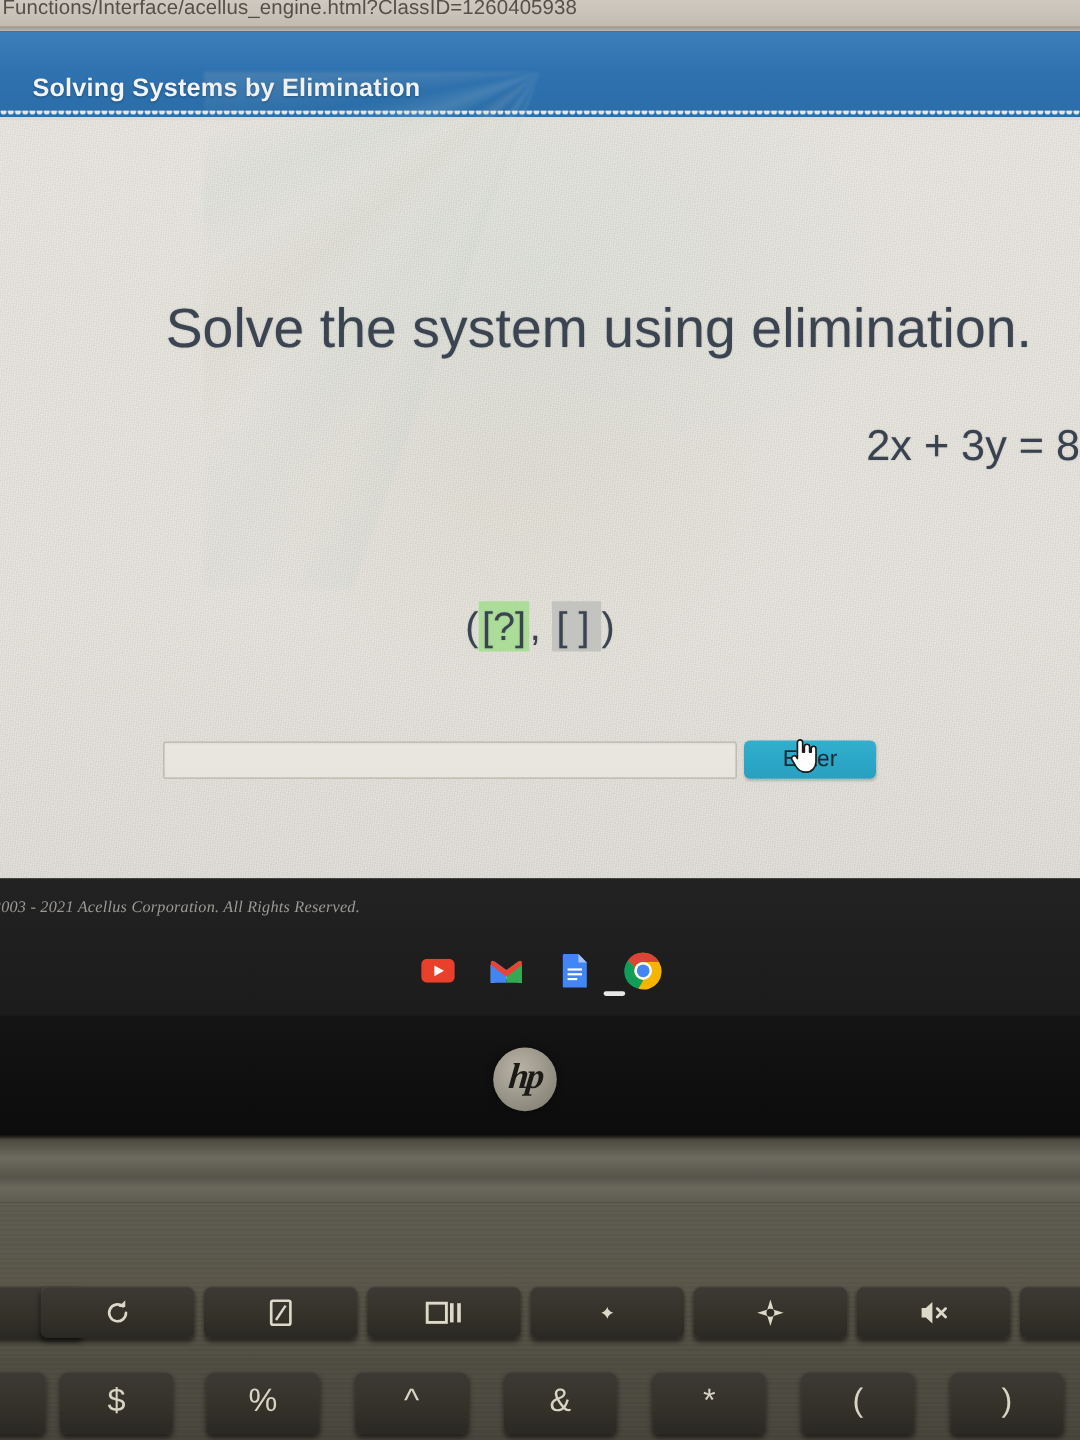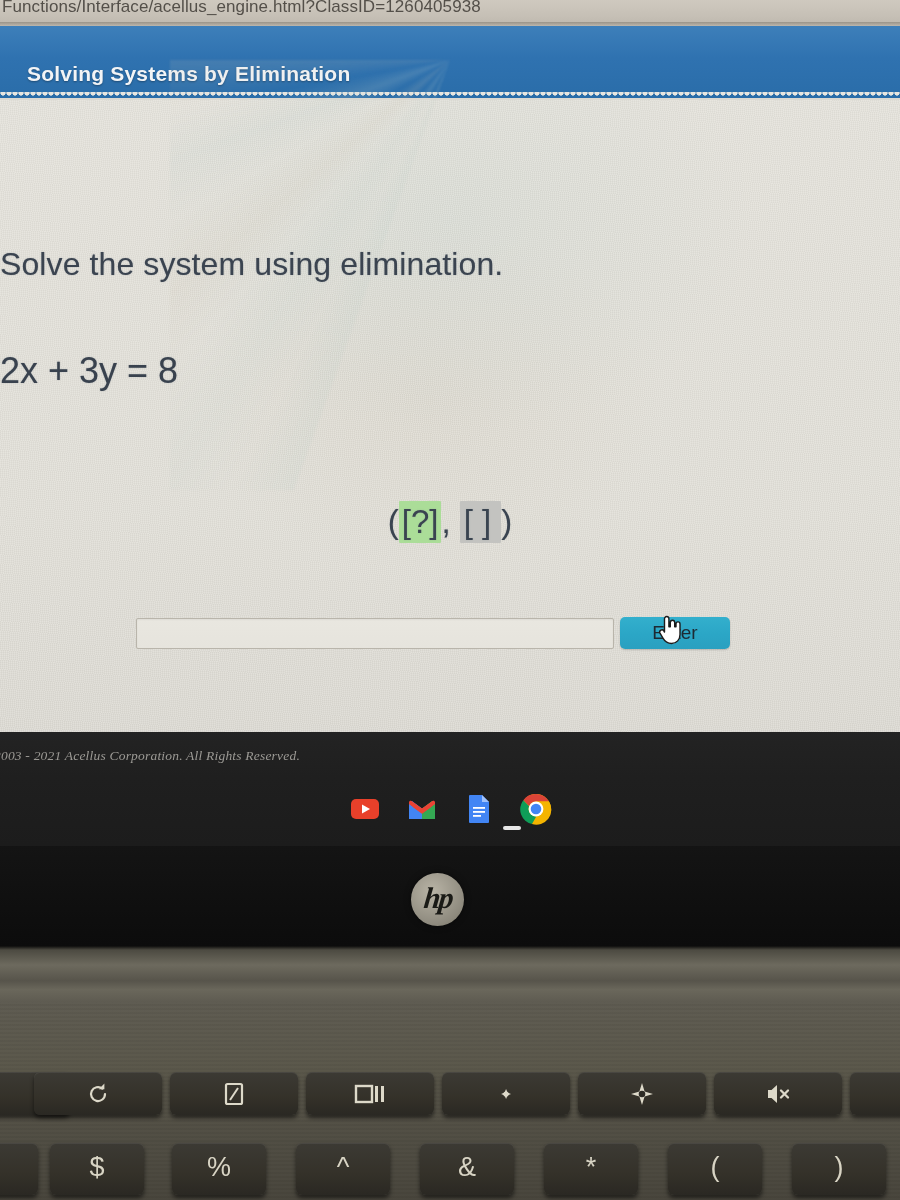--- a/index.html
+++ b/index.html
@@ -80,28 +80,28 @@
         rgba(210,202,184,.14) 70deg, rgba(228,224,212,0) 80deg,
         rgba(200,212,204,.16) 90deg, rgba(228,224,212,0) 100deg,
         rgba(214,206,188,.14) 112deg, rgba(228,224,212,0) 124deg,
         rgba(198,212,206,.16) 136deg, rgba(228,224,212,0) 150deg);
     filter: blur(1.2px);
     pointer-events:none;
   }
 
   .prompt {
     position: absolute; left: 0; top: 246px; width: 860px;
-    text-align: left;
-    font-size: 32px; color: #3b4450; letter-spacing: .1px;
+    text-align: right;
+    font-size: 46px; color: #3b4450; letter-spacing: .1px;
     text-shadow: 0 0 1.4px rgba(120,130,140,.55);
   }
 
   .equations {
     position: absolute; left: 0; top: 345px; width: 900px;
-    text-align: left; color: #39424e;
+    text-align: right; color: #39424e;
     font-size: 36px; line-height: 52px;
     text-shadow: 0 0 1.4px rgba(120,130,140,.5);
   }
   .eq-line { display: block; }
 
   .answer-row {
     position: absolute; left: 0; top: 503px; width: 900px;
     text-align: center;
     font-size: 33px; color: #3a4450;
     text-shadow: 0 0 1.2px rgba(120,130,140,.5);

